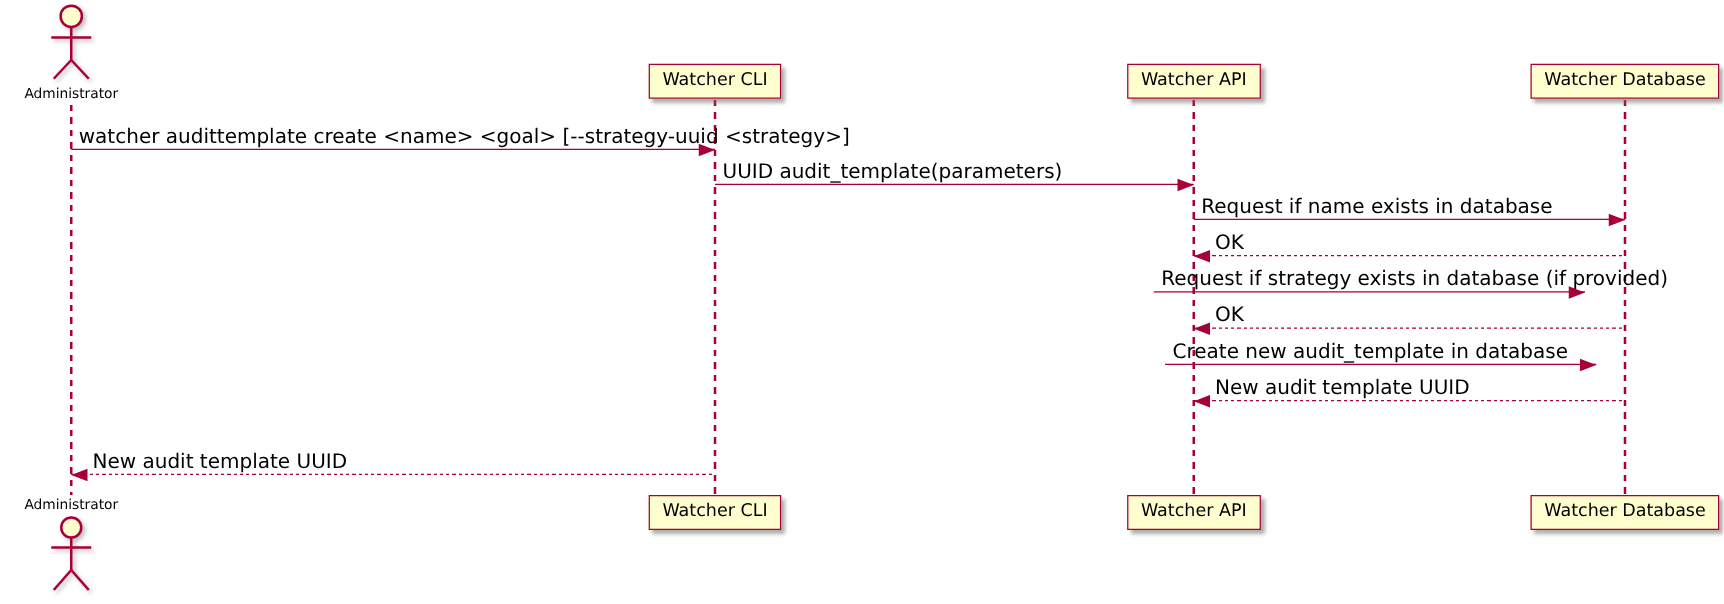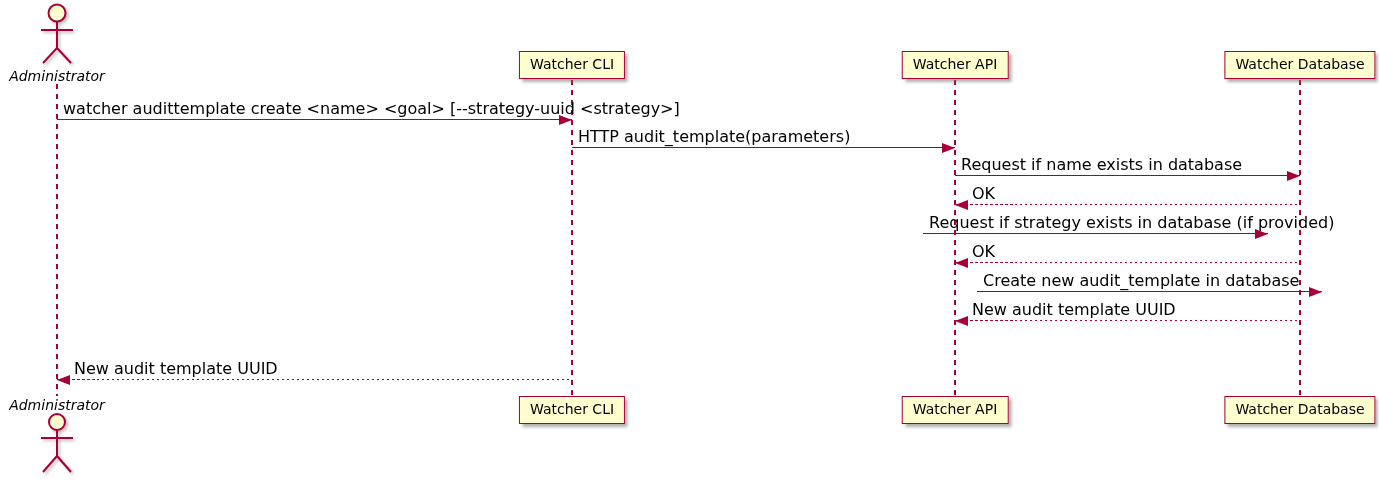--- a/index.html
+++ b/index.html
@@ -31,23 +31,22 @@
     line-height: 17px;
     white-space: nowrap;
     box-shadow: 3px 3px 3px rgba(110,110,110,0.55);
     text-align: center;
   }
 
   
   .actor-label {
     position: absolute;
     transform: translateX(-50%);
-    font-size: 14px;
+    font-size: 11px;
     white-space: nowrap;
-    font-style: italic;
   }
   .actor-figure { position: absolute; filter: drop-shadow(2.5px 2.5px 1.5px rgba(120,120,120,0.5)); }
 
   
   .msg { position: absolute; height: 20px; }
   .msg-label {
     font-size: 16px;
     line-height: 15px;
     height: 15px;
     white-space: nowrap;
@@ -92,21 +91,21 @@
   <div class="pbox" style="left:572px; top:51px;">Watcher CLI</div>
   <div class="pbox" style="left:955px; top:51px;">Watcher API</div>
   <div class="pbox" style="left:1300px; top:51px;">Watcher Database</div>
 
   <div class="msg solid ltr" style="left:57px; top:101px; width:515px;">
     <div class="msg-label">watcher audittemplate create &lt;name&gt; &lt;goal&gt; [--strategy-uuid &lt;strategy&gt;]</div>
     <div class="msg-line"></div>
   </div>
 
   <div class="msg solid ltr" style="left:572px; top:129px; width:383px;">
-    <div class="msg-label">HTTP audit_template(parameters)</div>
+    <div class="msg-label">UUID audit_template(parameters)</div>
     <div class="msg-line"></div>
   </div>
 
   <div class="msg solid ltr" style="left:955px; top:157px; width:345px;">
     <div class="msg-label">Request if name exists in database</div>
     <div class="msg-line"></div>
   </div>
 
   <div class="msg dashed rtl" style="left:955px; top:186px; width:345px;">
     <div class="msg-label">OK</div>
@@ -116,21 +115,21 @@
   <div class="msg solid ltr" style="left:923px; top:215px; width:345px;">
     <div class="msg-label">Request if strategy exists in database (if provided)</div>
     <div class="msg-line"></div>
   </div>
 
   <div class="msg dashed rtl" style="left:955px; top:244px; width:345px;">
     <div class="msg-label">OK</div>
     <div class="msg-line"></div>
   </div>
 
-  <div class="msg solid ltr" style="left:977px; top:273px; width:345px;">
+  <div class="msg solid ltr" style="left:932px; top:273px; width:345px;">
     <div class="msg-label">Create new audit_template in database</div>
     <div class="msg-line"></div>
   </div>
 
   <div class="msg dashed rtl" style="left:955px; top:302px; width:345px;">
     <div class="msg-label">New audit template UUID</div>
     <div class="msg-line"></div>
   </div>
 
 

